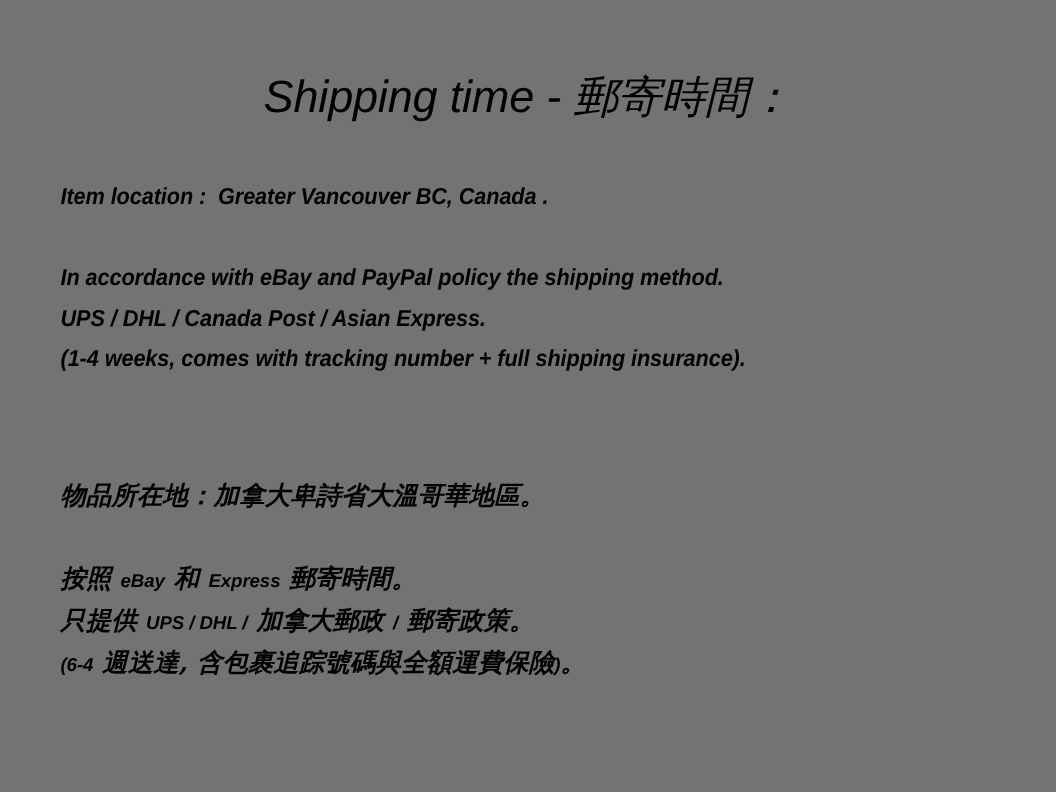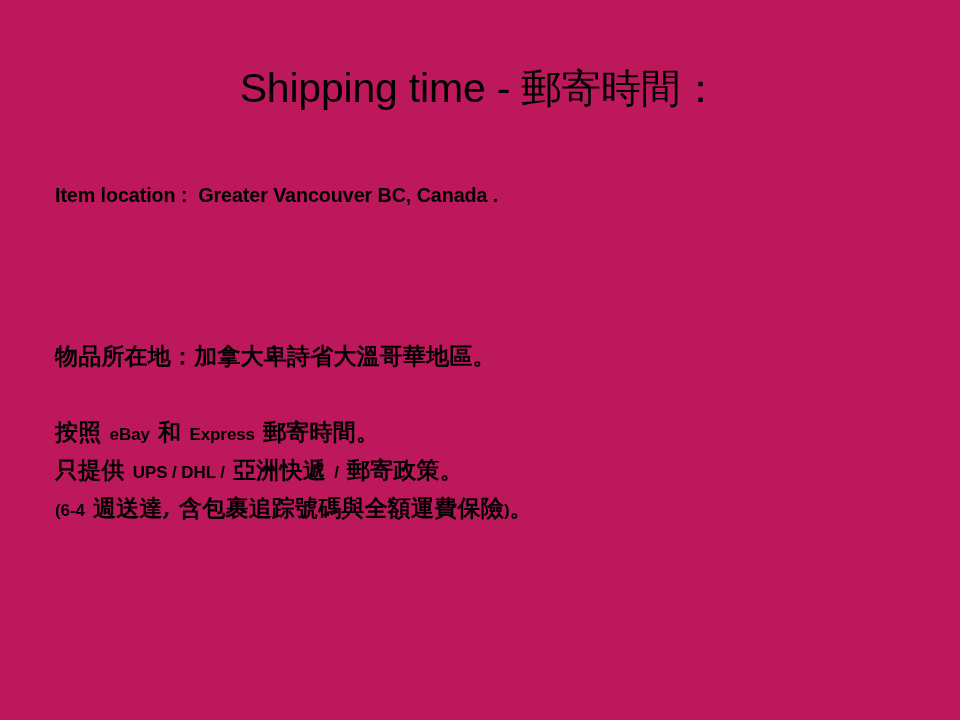--- a/index.html
+++ b/index.html
@@ -51,21 +51,21 @@
   .slide-title .t-cjk {
     font-family: "DejaVu Serif", "Liberation Serif", serif;
     font-weight: 400;
     font-size: 40px;
   }
 
   
   .body-block {
     position: absolute;
     left: 55px;
-    top: 176px;
+    top: 160px;
     width: 860px;
   }
 
   .line {
     color: #000000;
     white-space: pre;
     height: 37px;
     line-height: 37px;
   }
 
@@ -101,44 +101,49 @@
     height: 37px;
   }
 
   .spacer.cjk-gap {
     height: 38px;
   }
 </style>
 </head>
 <body>
 
-<div class="slide" style="background: #be185d;">
+<div class="slide" style="background: #737373; font-style: italic;">
 
   <div class="title-block">
     <div class="slide-title" style="color: rgb(0, 0, 0);"><span class="t-latin">Shipping time - </span><span class="t-cjk">郵寄時間：</span></div>
   </div>
 
   <div class="body-block">
 
     <div class="paragraph">
       <div class="line latin" style="color: rgb(0, 0, 0);">Item location :  Greater Vancouver BC, Canada .</div>
     </div>
 
     <div class="spacer"></div>
 
+    <div class="paragraph">
+      <div class="line latin" style="color: rgb(0, 0, 0);">In accordance with eBay and PayPal policy the shipping method.</div>
+      <div class="line latin" style="color: rgb(0, 0, 0);">UPS / DHL / Canada Post / Asian Express.</div>
+      <div class="line latin" style="color: rgb(0, 0, 0);">(1-4 weeks, comes with tracking number + full shipping insurance).</div>
+    </div>
 
     <div class="spacer cjk-gap"></div>
     <div class="spacer" style="height:21px"></div>
 
     <div class="paragraph">
       <div class="line cjk" style="color: rgb(0, 0, 0); margin-top: 28px;">物品所在地：加拿大卑詩省大溫哥華地區。</div>
     </div>
 
     <div class="spacer cjk-gap"></div>
 
     <div class="paragraph">
       <div class="line cjk" style="color: rgb(0, 0, 0);"><span>按照 </span><span class="inline-latin">eBay</span><span> 和 </span><span class="inline-latin">Express</span><span> 郵寄時間。</span></div>
-      <div class="line cjk" style="color: rgb(0, 0, 0);"><span>只提供 </span><span class="inline-latin">UPS / DHL /</span><span> 亞洲快遞 </span><span class="inline-latin">/</span><span> 郵寄政策。</span></div>
+      <div class="line cjk" style="color: rgb(0, 0, 0);"><span>只提供 </span><span class="inline-latin">UPS / DHL /</span><span> 加拿大郵政 </span><span class="inline-latin">/</span><span> 郵寄政策。</span></div>
       <div class="line cjk" style="color: rgb(0, 0, 0);"><span class="inline-latin">(6-4</span><span> 週送達, 含包裹追踪號碼與全額運費保險</span><span class="inline-latin">)</span><span>。</span></div>
     </div>
 
   </div>
 </div>
 
 </body></html>

